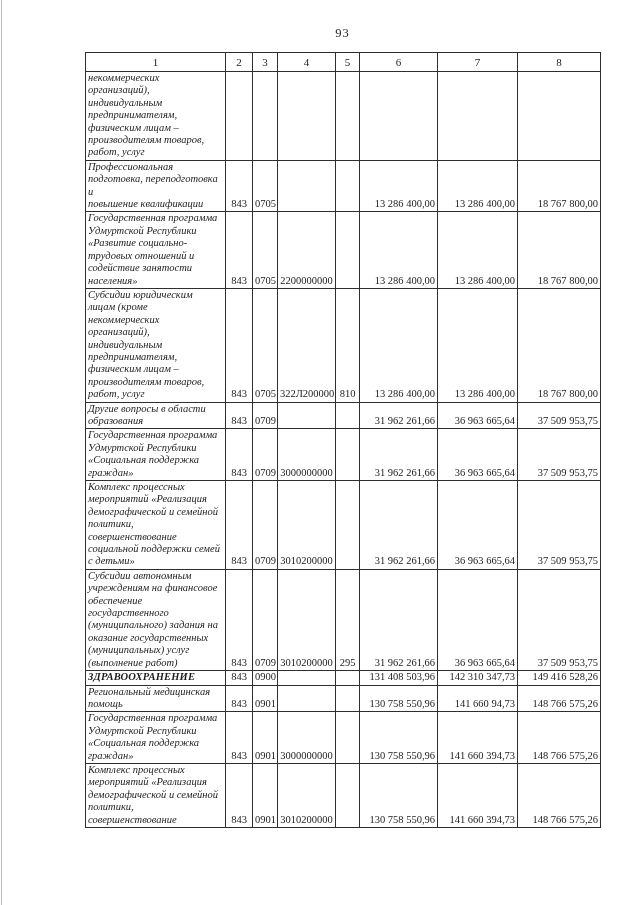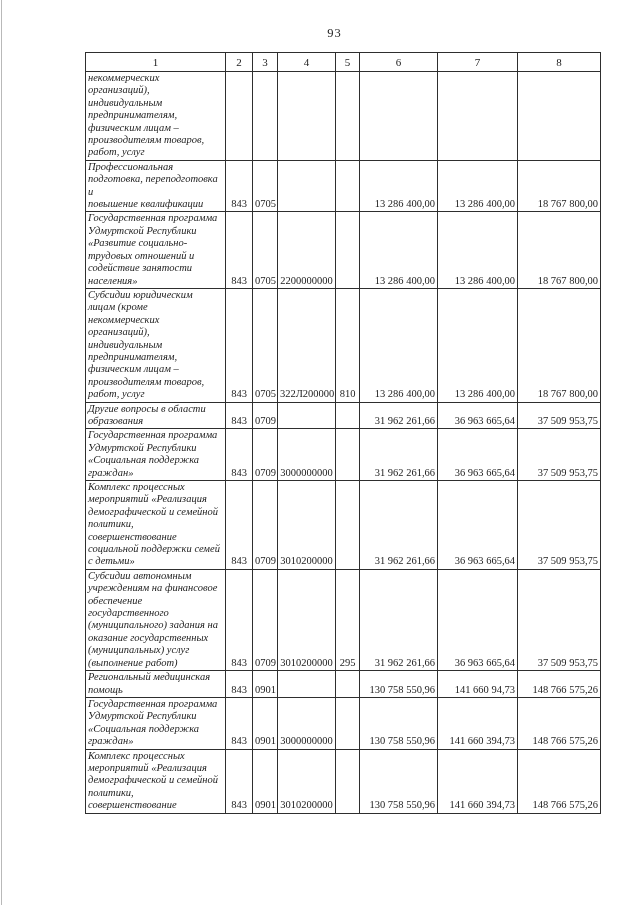--- a/index.html
+++ b/index.html
@@ -9,21 +9,21 @@
     position:relative;
     font-family:"Liberation Serif","DejaVu Serif",serif;
     color:#1c1c1c;
     overflow:hidden;
   }
   .scan-edge{
     position:absolute;left:1px;top:0;width:1px;height:905px;
     background:#b9b9b9;
   }
   .page-number{
-    position:absolute;left:77px;top:26px;width:515px;
+    position:absolute;left:85px;top:26px;width:515px;
     text-align:center;font-size:12.5px;letter-spacing:1px;
   }
   table.budget{
     position:absolute;left:85px;top:52px;
     width:515px;
     border-collapse:collapse;
     table-layout:fixed;
   }
   table.budget td{
     border:1px solid #2e2e2e;
@@ -184,20 +184,30 @@
 (муниципальных) услуг
 (выполнение работ)</td>
         <td class="code">843</td>
         <td class="code">0709</td>
         <td class="code">3010200000</td>
         <td class="code">295</td>
         <td class="amount">31 962 261,66</td>
         <td class="amount">36 963 665,64</td>
         <td class="amount">37 509 953,75</td>
       </tr>
+      <tr class="section">
+        <td class="name">ЗДРАВООХРАНЕНИЕ</td>
+        <td class="code">843</td>
+        <td class="code">0900</td>
+        <td class="code"></td>
+        <td class="code"></td>
+        <td class="amount">131 408 503,96</td>
+        <td class="amount">142 310 347,73</td>
+        <td class="amount">149 416 528,26</td>
+      </tr>
       <tr>
         <td class="name">Региональный медицинская
 помощь</td>
         <td class="code">843</td>
         <td class="code">0901</td>
         <td class="code"></td>
         <td class="code"></td>
         <td class="amount">130 758 550,96</td>
         <td class="amount">141 660 94,73</td>
         <td class="amount">148 766 575,26</td>

